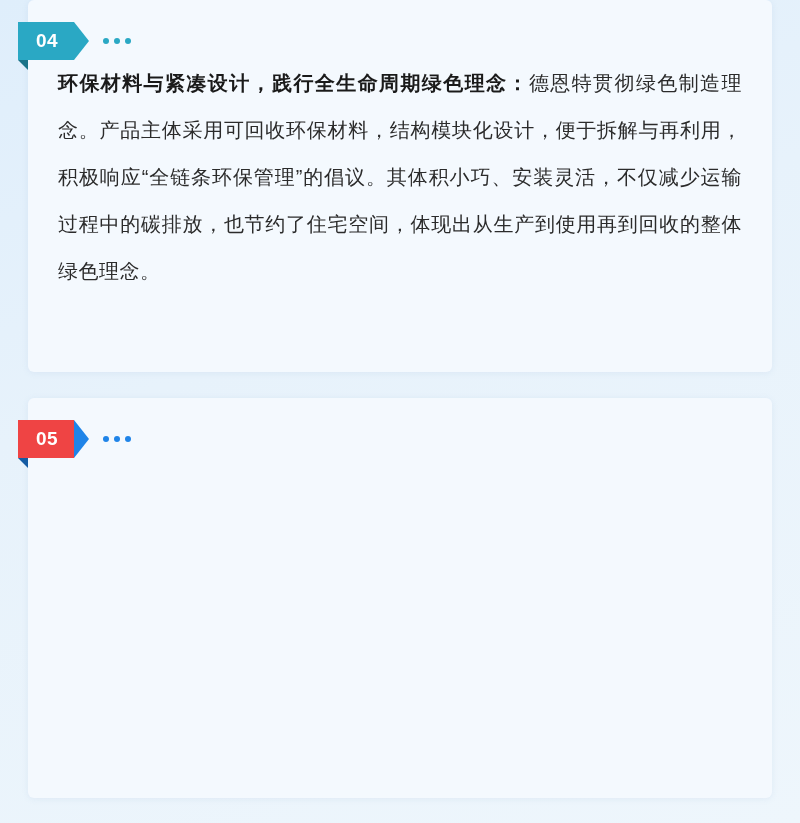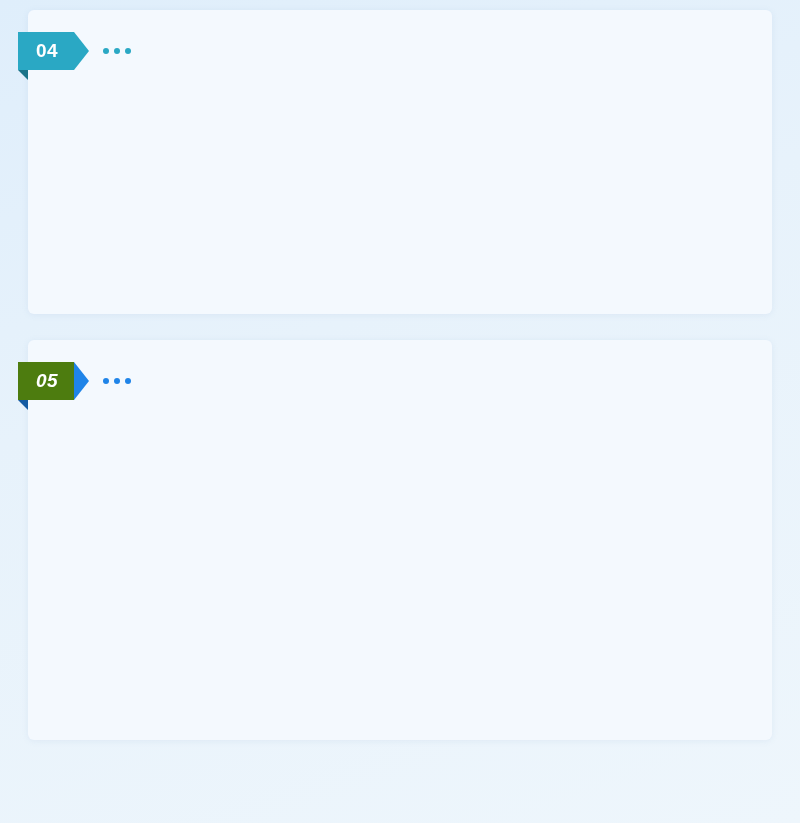--- a/index.html
+++ b/index.html
@@ -21,22 +21,21 @@
     padding: 0 28px;
   }
   .card {
     position: relative;
     background: #f4f9fe;
     border-radius: 6px;
     box-shadow: 0 1px 6px rgba(120, 160, 200, 0.12);
     box-sizing: border-box;
   }
   .card-1 {
-    margin-top: 10px;
-    height: 304px;
+    height: 372px;
     padding: 60px 30px 20px 30px;
   }
   .card-2 {
     margin-top: 26px;
     height: 400px;
     padding: 60px 30px 20px 30px;
   }
   
   .ribbon {
     position: absolute;
@@ -60,21 +59,21 @@
     height: 38px;
     padding: 0 16px 0 18px;
     display: flex;
     align-items: center;
     color: #ffffff;
     font-size: 19px;
     font-weight: bold;
     letter-spacing: 0.5px;
   }
   .ribbon-body.teal { background: #2aa8c4; }
-  .ribbon-body.blue { background: #4d7c0f; font-style: italic; }
+  .ribbon-body.blue { background: #ef4444; }
   .ribbon-arrow {
     width: 0;
     height: 0;
     border-top: 19px solid transparent;
     border-bottom: 19px solid transparent;
   }
   .ribbon-arrow.teal { border-left: 15px solid #2aa8c4; }
   .ribbon-arrow.blue { border-left: 15px solid #1f84e8; }
   .ribbon-tail.teal { border-top-color: #1b7489; }
   .ribbon-tail.blue { border-top-color: #145ba3; }
@@ -116,20 +115,21 @@
     <div class="ribbon">
       <div class="ribbon-body teal">04</div>
       <div class="ribbon-arrow teal"></div>
       <div class="ribbon-tail teal"></div>
       <div class="dots">
         <span class="dot teal"></span>
         <span class="dot teal"></span>
         <span class="dot teal"></span>
       </div>
     </div>
+    <p class="body-text"><span class="lead">环保材料与紧凑设计，践行全生命周期绿色理念：</span><span>德恩特贯彻绿色制造理念。产品主体采用可回收环保材料，结构模块化设计，便于拆解与再利用，积极响应“全链条环保管理”的倡议。其体积小巧、安装灵活，不仅减少运输过程中的碳排放，也节约了住宅空间，体现出从生产到使用再到回收的整体绿色理念。</span></p>
   </div>
 
   <div class="card card-2">
     <div class="ribbon">
       <div class="ribbon-body blue">05</div>
       <div class="ribbon-arrow blue"></div>
       <div class="ribbon-tail blue"></div>
       <div class="dots">
         <span class="dot blue"></span>
         <span class="dot blue"></span>

